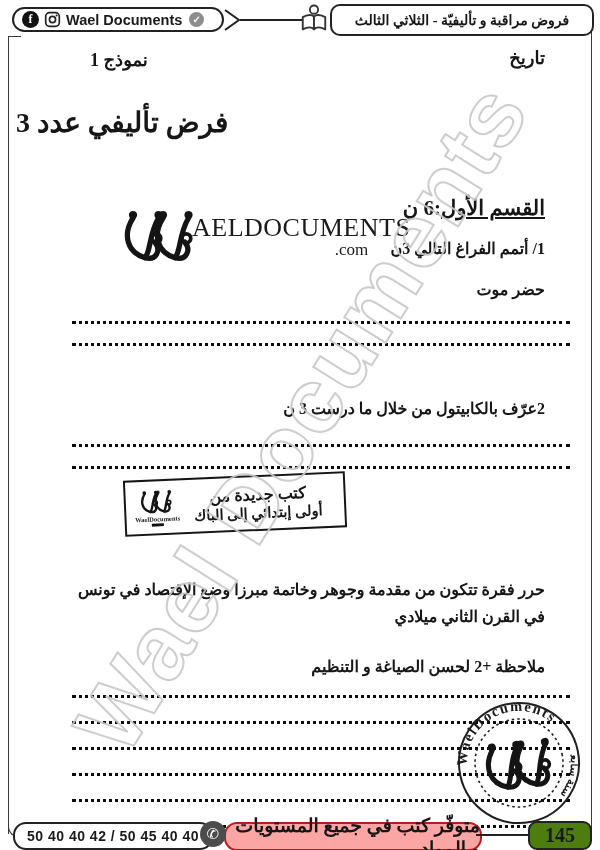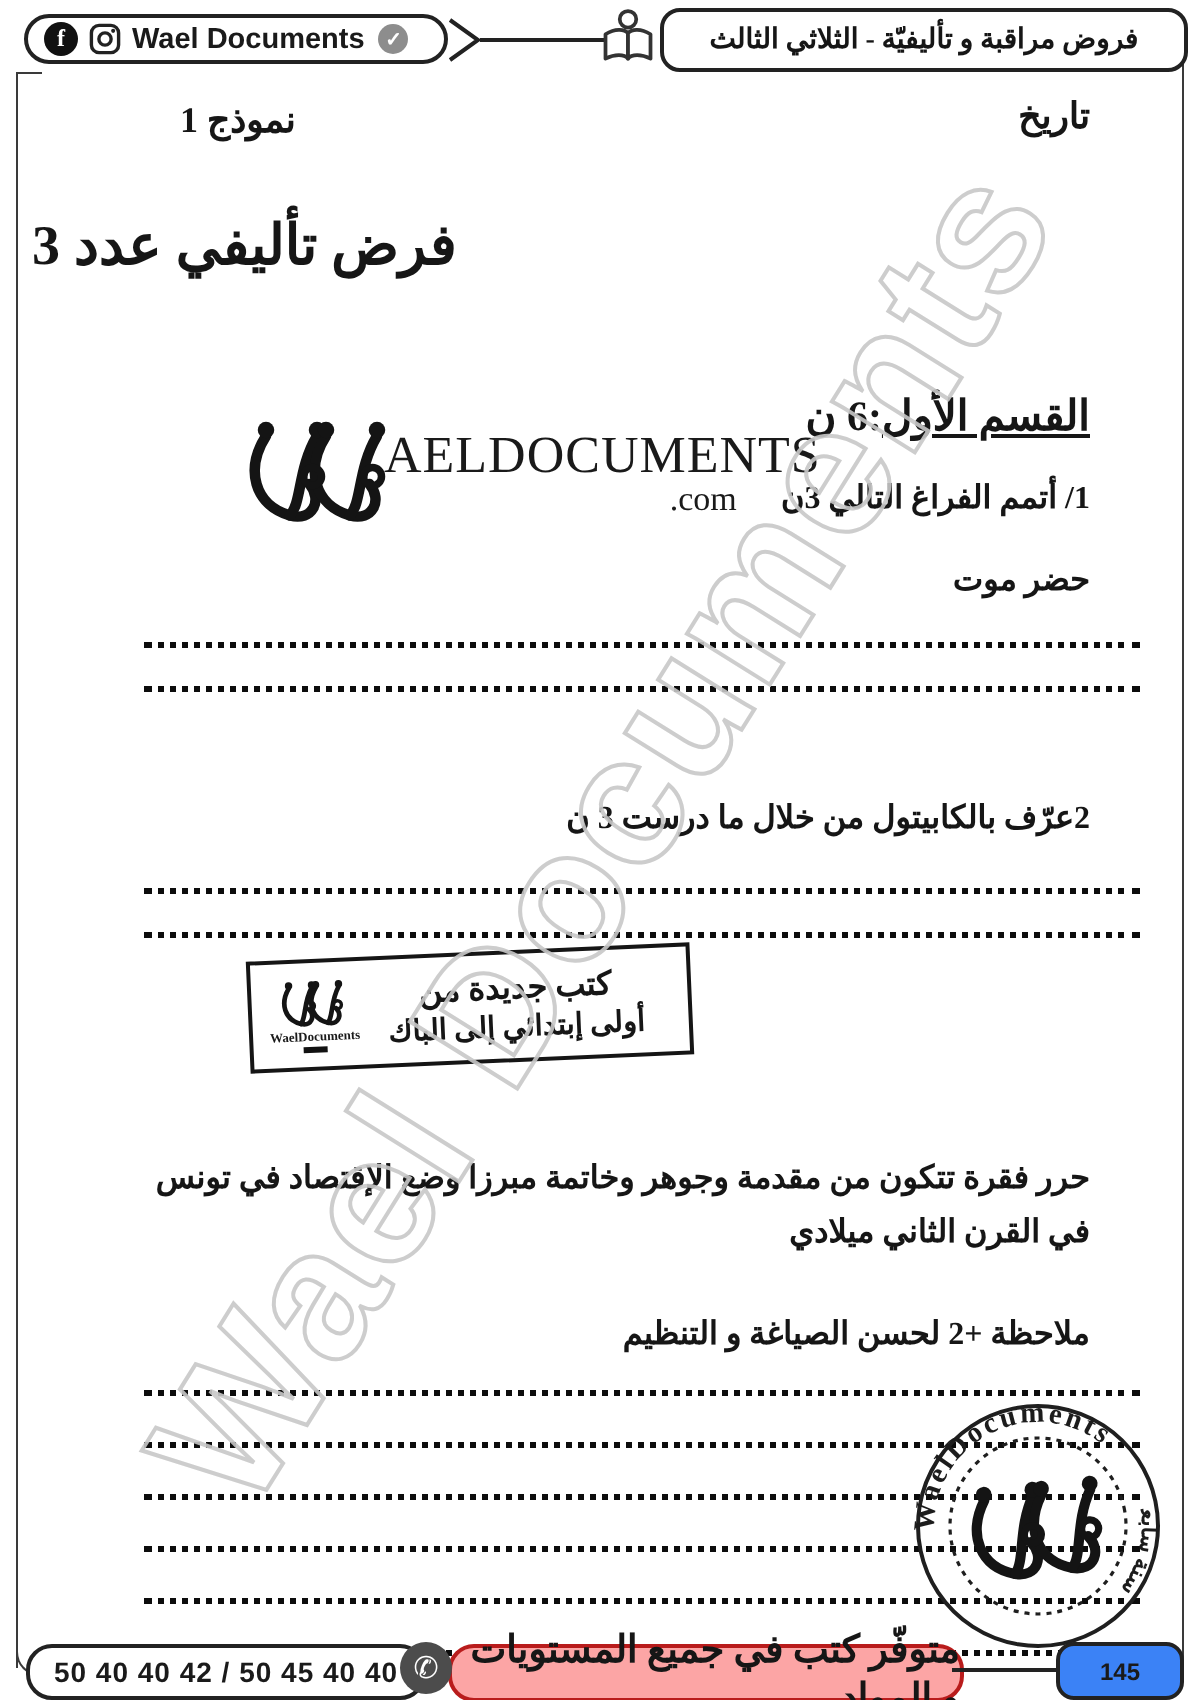--- a/index.html
+++ b/index.html
@@ -76,22 +76,22 @@
   .phones-pill{left:3px;top:4px;width:196px;height:24px;border:2px solid #222;border-radius:13px;
                display:flex;align-items:center;justify-content:center;background:#fff;
                font-family:"Liberation Sans",sans-serif;font-weight:bold;font-size:14px;letter-spacing:.5px;}
   .phone-ic{left:190px;top:3px;width:26px;height:26px;border-radius:50%;background:#4c4c4c;color:#fff;
             display:flex;align-items:center;justify-content:center;font-size:15px;z-index:8;
             font-family:"DejaVu Sans",sans-serif;}
   .avail-pill{left:214px;top:4px;width:254px;height:25px;border:2px solid #b91c1c;border-radius:13px;
               display:flex;align-items:center;justify-content:center;background:#fca5a5;font-size:19px;}
   .foot-line{left:466px;top:16px;width:54px;border-top:2px solid #222;}
   .pagenum{left:518px;top:3px;width:60px;height:25px;border:2px solid #222;border-radius:9px;
-           display:flex;align-items:center;justify-content:center;background:#3b82f6;
-           font-family:Liberation Sans, sans-serif;font-weight:bold;font-size:12px;}
+           display:flex;align-items:center;justify-content:center;background:#4d7c0f;
+           font-family:Liberation Serif, serif;font-weight:bold;font-size:20px;}
 </style>
 </head>
 <body>
 
 <svg width="0" height="0" style="position:absolute" aria-hidden="true">
   <defs>
     <g id="stethw" fill="none" stroke="#141414" stroke-width="7" stroke-linecap="round">
       <path d="M16,16 C2,38 8,62 32,69 C47,73 54,59 45,48"></path>
       <path d="M50,16 C37,38 40,60 32,69"></path>
       <path d="M56,16 C42,38 48,62 72,69 C87,73 94,59 85,48"></path>

